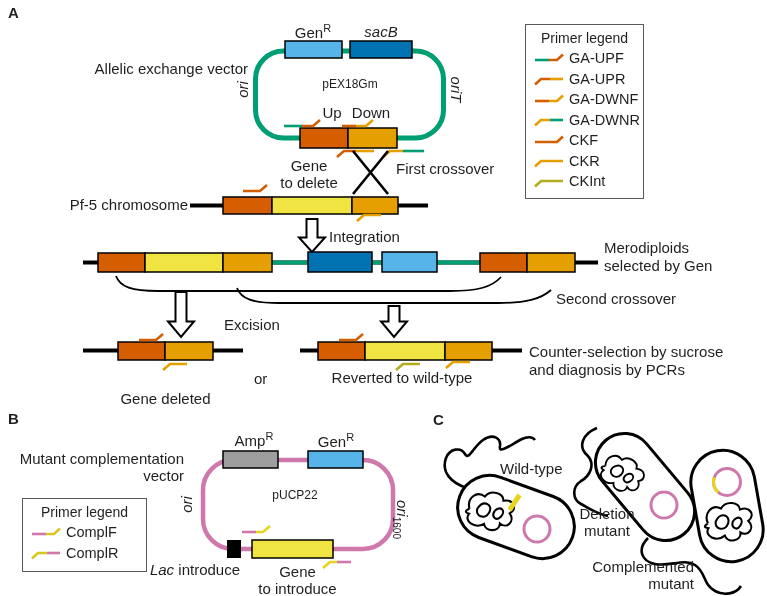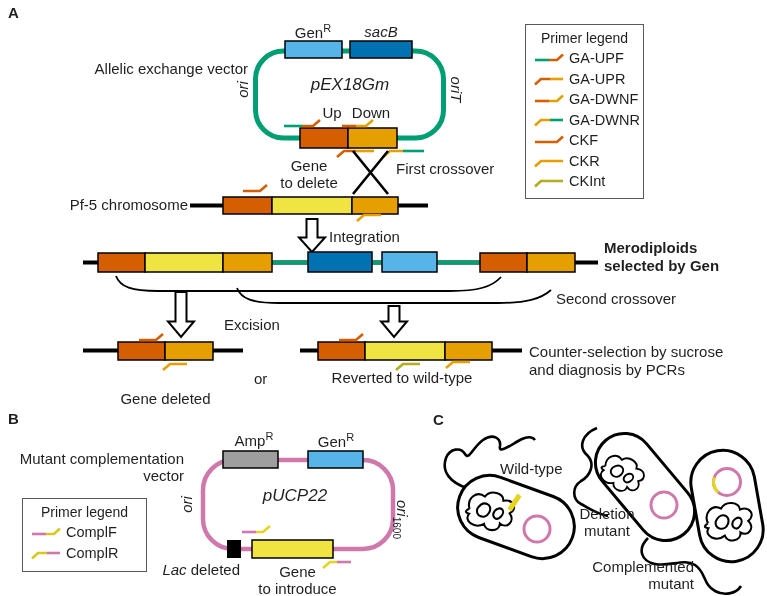--- a/index.html
+++ b/index.html
@@ -3,21 +3,21 @@
 <meta charset="utf-8">
 <style>
   html,body{margin:0;padding:0;background:#fff;}
   .fig{position:relative;width:767px;height:596px;background:#fff;overflow:hidden;
        font-family:"Liberation Sans",sans-serif;color:#1f1f1f;}
   .fig svg.layer{position:absolute;left:0;top:0;}
   .t{position:absolute;font-size:15px;line-height:17px;white-space:nowrap;}
   .ctr{text-align:center;}
   .rgt{text-align:right;}
   .it{font-style:italic;}
-  .big{font-size:17px;font-style:italic;}
+  .big{font-size:12px;}
   .panel-letter{font-weight:bold;font-size:15px;}
   sup{font-size:11px;}
   sub{font-size:10px;}
   .rot-l{transform:rotate(-90deg);transform-origin:center;}
   .rot-r{transform:rotate(90deg);transform-origin:center;}
   .legend-box{position:absolute;border:1.5px solid #595959;background:#fff;box-sizing:border-box;}
   .leg-title{text-align:center;font-size:14px;padding-top:5px;padding-bottom:2px;}
   .leg-row{display:flex;align-items:center;height:20.5px;padding-left:8px;font-size:14.5px;}
   .leg-row svg{margin-right:5px;flex:none;}
   .pg path{fill:none;stroke-width:2.6;}
@@ -151,21 +151,21 @@
   <div class="t ctr" style="left:348px;top:104px;width:46px;">Down</div>
 
   <div class="t" style="left:396px;top:160px;">First crossover</div>
   <div class="t ctr" style="left:264px;top:157px;width:90px;">
     <div>Gene</div>
     <div>to delete</div>
   </div>
   <div class="t rgt" style="left:58px;top:196px;width:130px;">Pf-5 chromosome</div>
   <div class="t" style="left:329px;top:228px;">Integration</div>
 
-  <div class="t" style="left:604px;top:239px;line-height:18px;font-weight:bold;">
+  <div class="t" style="left:604px;top:239px;line-height:18px;">
     <div>Merodiploids</div>
     <div>selected by Gen</div>
   </div>
   <div class="t" style="left:556px;top:290px;line-height:18px;">
     <div>Second crossover</div>
   </div>
   <div class="t" style="left:224px;top:316px;">Excision</div>
 
   <div class="t ctr" style="left:108px;top:390px;width:115px;">Gene deleted</div>
   <div class="t" style="left:254px;top:370px;">or</div>
@@ -253,21 +253,21 @@
   </div>
   <div class="t ctr" style="left:307px;top:429px;width:58px;">
     <span>Gen</span><sup>R</sup>
   </div>
   <div class="t ctr big" style="left:240px;top:487px;width:110px;">pUCP22</div>
   <div class="t ctr it rot-l" style="left:166px;top:496px;width:40px;">ori</div>
   <div class="t ctr rot-r" style="left:369px;top:508px;width:60px;">
     <span class="it">ori</span><sub>1600</sub>
   </div>
   <div class="t rgt" style="left:138px;top:561px;width:102px;">
-    <span class="it">Lac</span><span> deleted</span>
+    <span class="it">Lac</span><span> introduce</span>
   </div>
   <div class="t ctr" style="left:240px;top:563px;width:115px;">
     <div>Gene</div>
     <div>to introduce</div>
   </div>
 
   <div class="t" style="left:500px;top:460px;">Wild-type</div>
   <div class="t ctr" style="left:568px;top:505px;width:78px;">
     <div>Deletion</div>
     <div>mutant</div>

